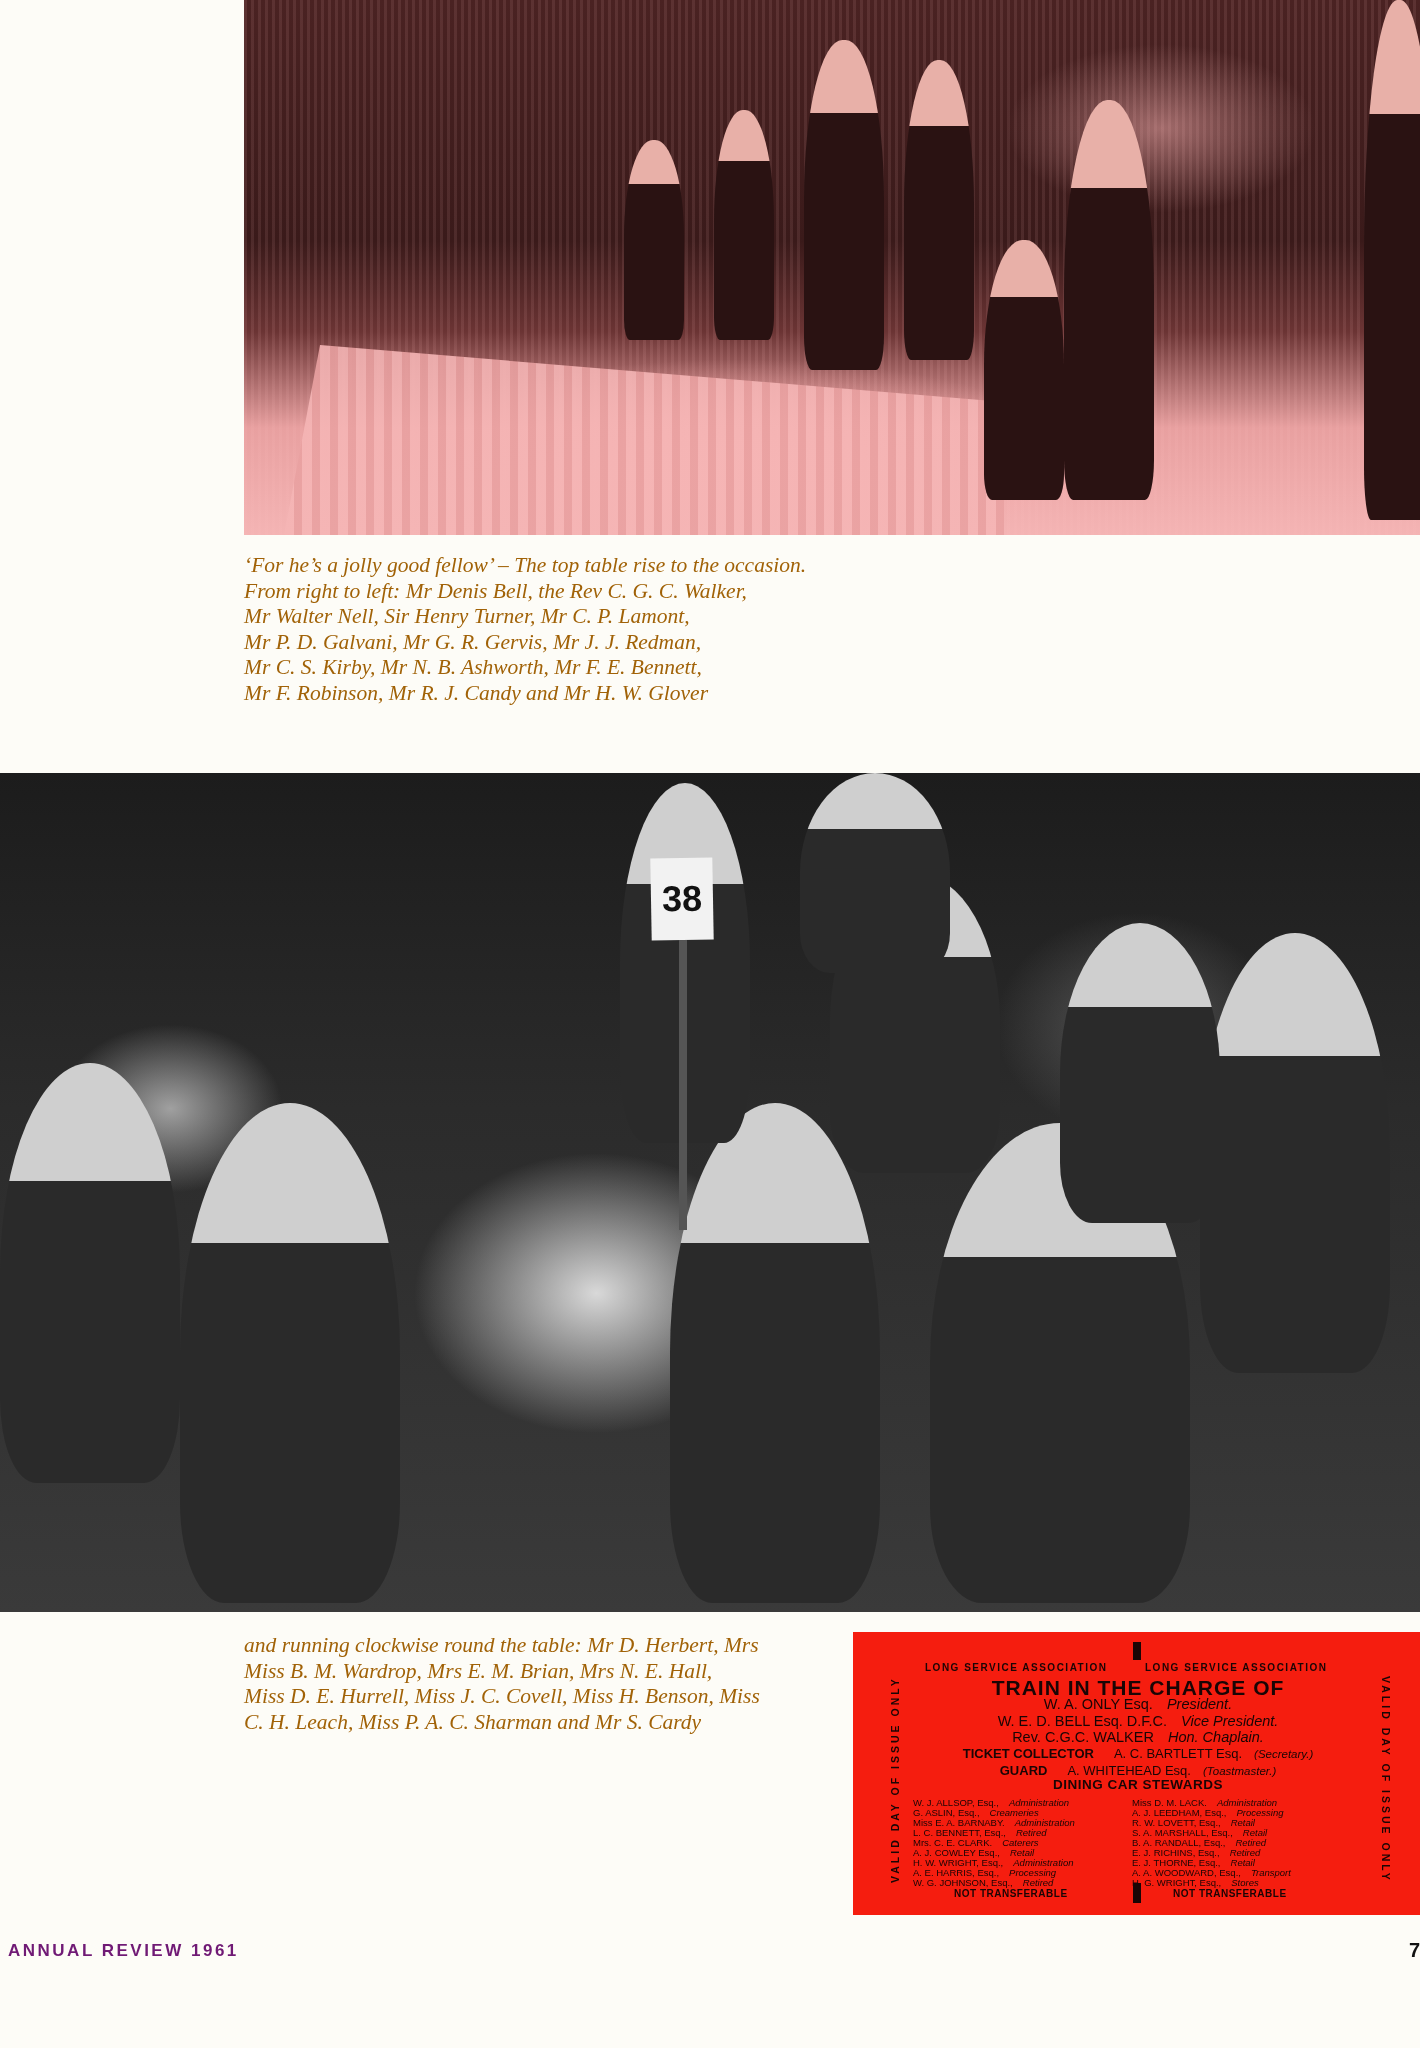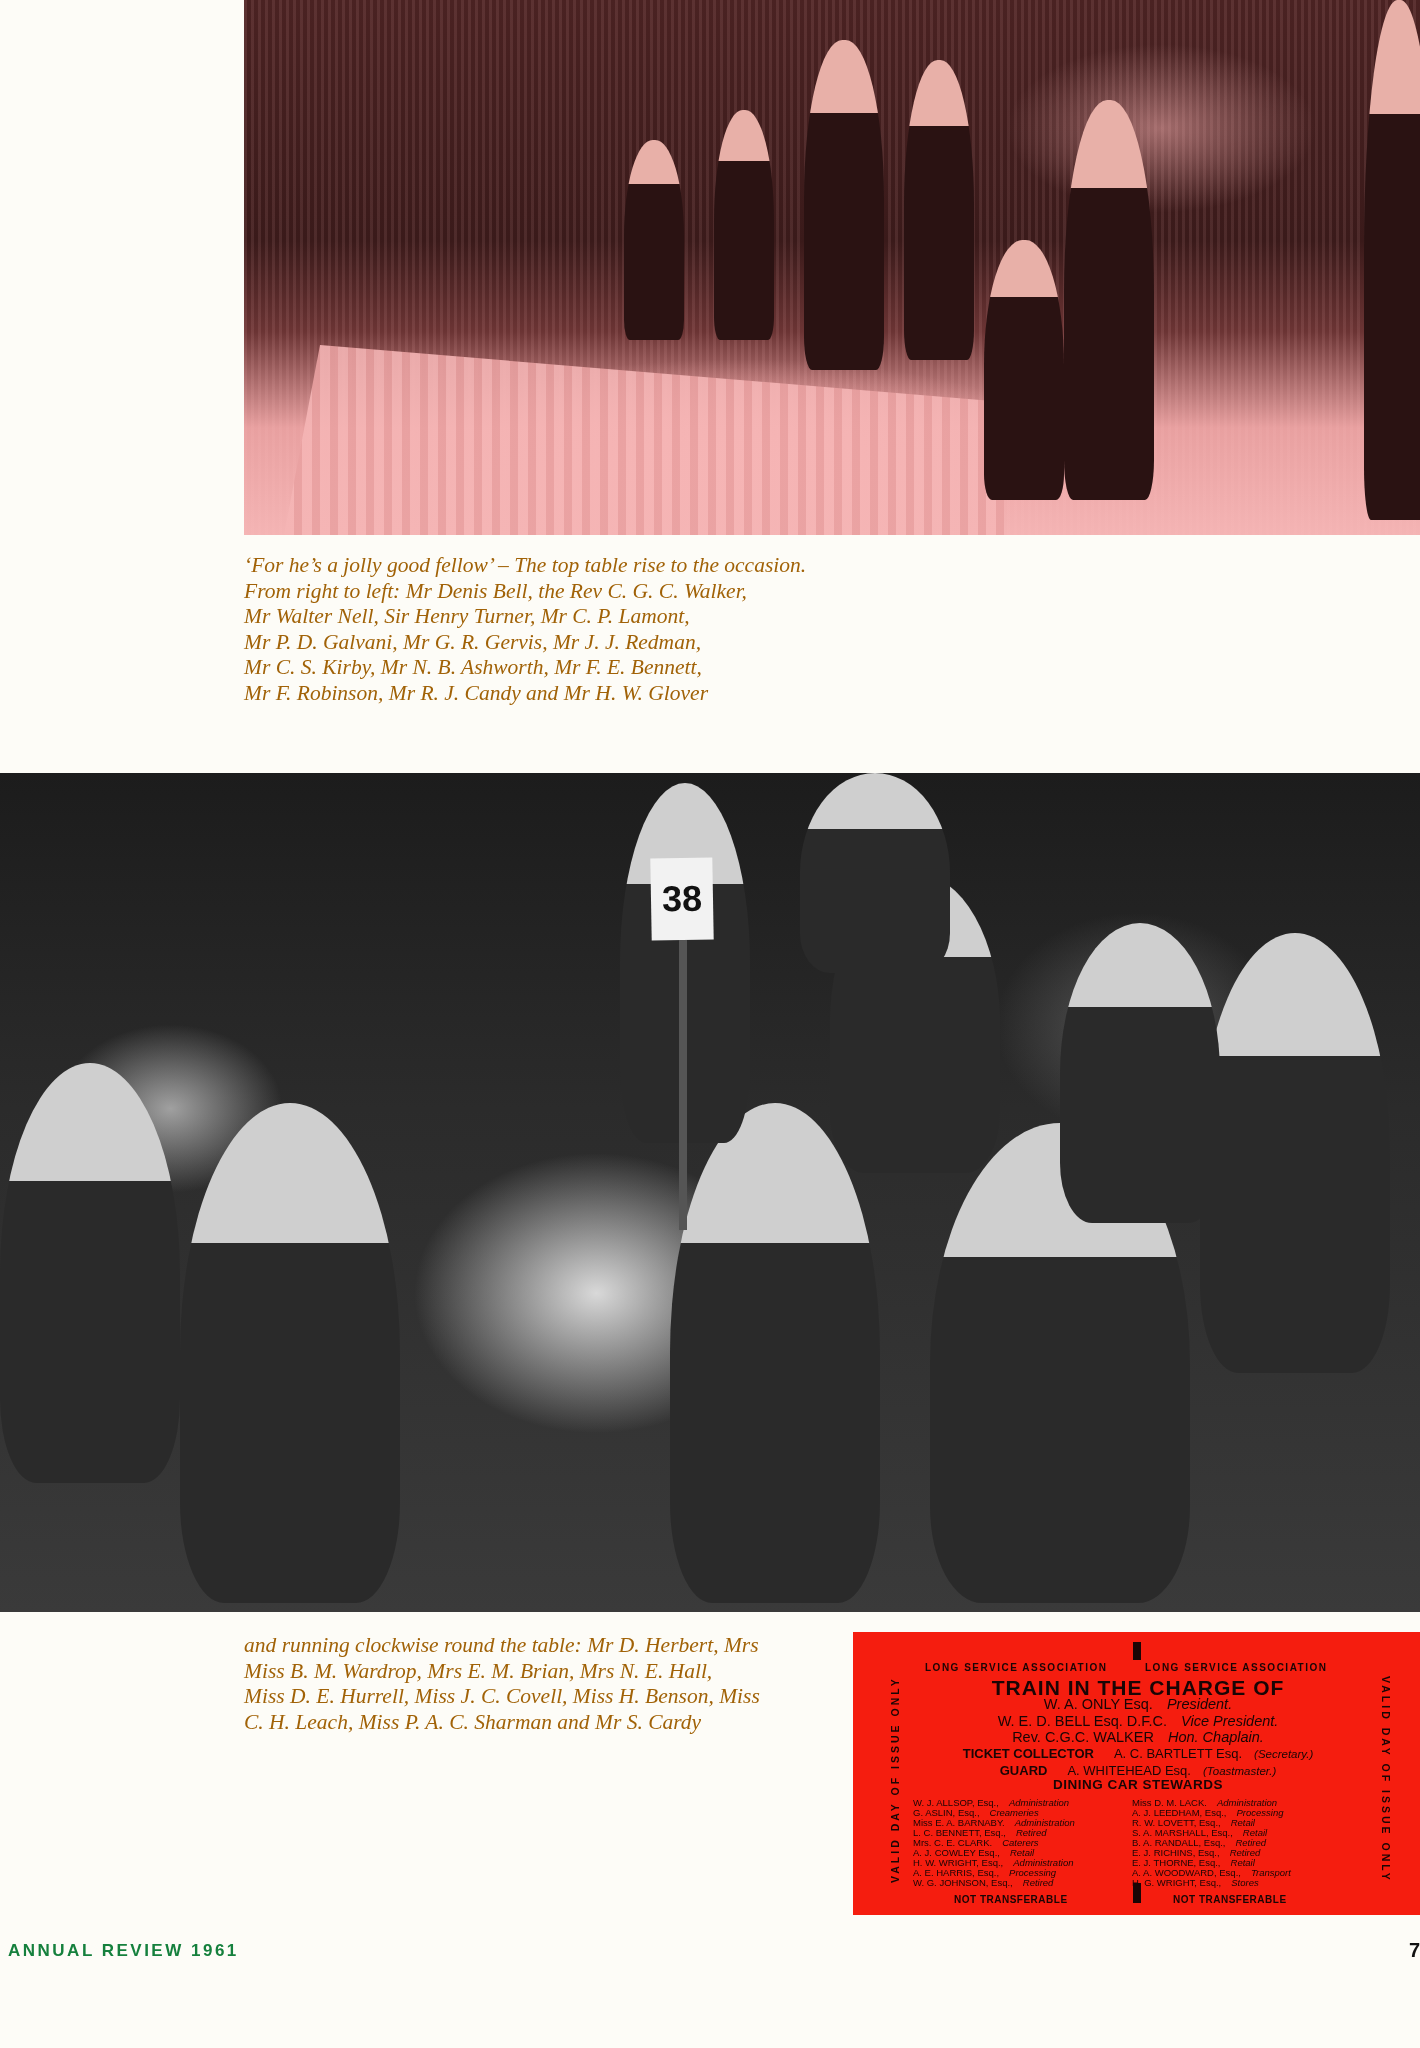--- a/index.html
+++ b/index.html
@@ -87,29 +87,29 @@
     #officers { top: 64px; }
     .staff-line { font-size: 13px; line-height: 16.5px; }
     .staff-line .title { font-weight: bold; margin-right: 20px; }
     .staff-line .note { font-style: italic; font-size: 11.5px; margin-left: 12px; }
     #staff { top: 114px; }
     #stewards-heading { top: 145px; font-weight: bold; font-size: 13.5px; letter-spacing: 0.5px; }
     .stewards-col { position: absolute; top: 166px; font-size: 9.5px; line-height: 10px; white-space: nowrap; }
     #stewards-left { left: 60px; }
     #stewards-right { left: 279px; }
     .stewards-col .dept { font-style: italic; margin-left: 10px; }
-    .not-transferable { position: absolute; top: 262px; font-weight: bold; font-size: 10px; letter-spacing: 0.5px; }
+    .not-transferable { position: absolute; top: 256px; font-weight: bold; font-size: 10px; letter-spacing: 0.5px; }
     #nt-left { left: 101px; }
     #nt-right { left: 320px; }
 
     
     #footer-title {
       position: absolute; left: 8px; top: 1941px;
       font-family: "Liberation Sans", sans-serif; font-weight: bold;
-      font-size: 17px; letter-spacing: 2.5px; color: #15803d;
+      font-size: 17px; letter-spacing: 2.5px; color: #701a75;
     }
     #page-number {
       position: absolute; right: 0; top: 1939px;
       font-family: "Liberation Sans", sans-serif; font-weight: bold;
       font-size: 20px; color: #111;
     }
   </style>
 </head>
 <body>
 

